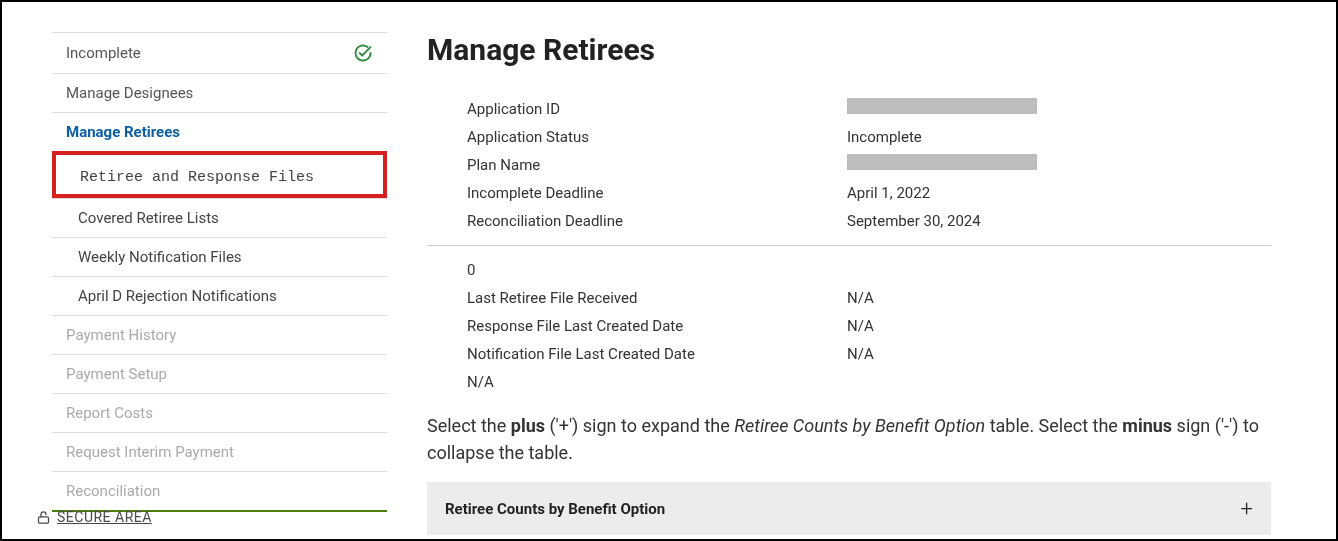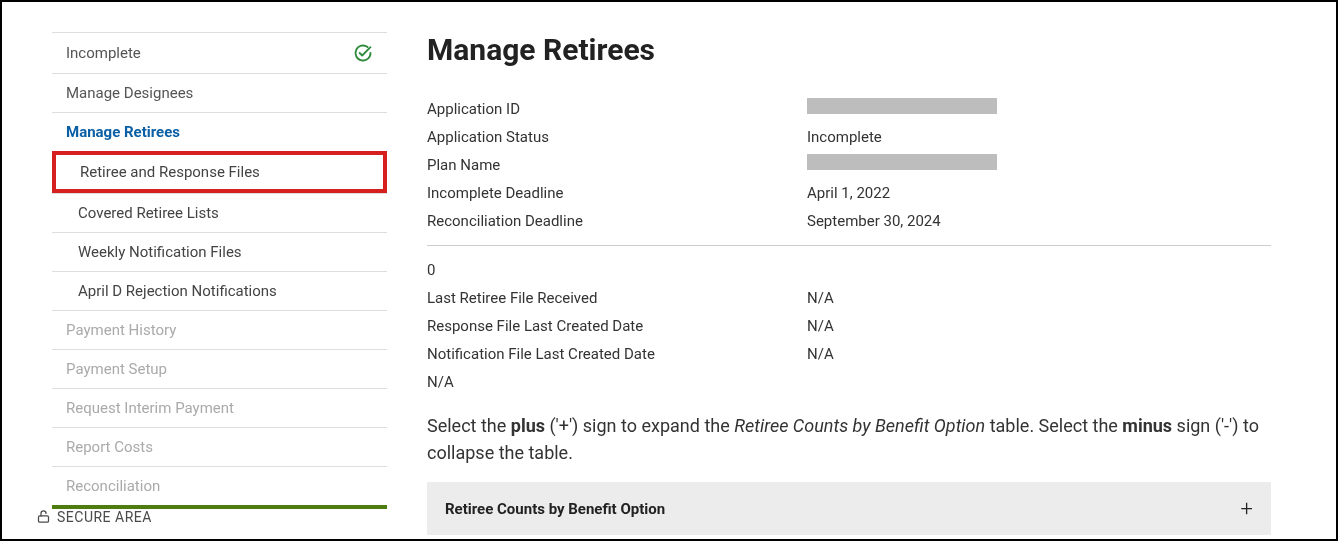--- a/index.html
+++ b/index.html
@@ -26,36 +26,37 @@
     border-top: 1px solid #ddd;
     padding: 10px 14px;
     font-size: 15px;
     color: #555;
     display: flex;
     justify-content: space-between;
     align-items: center;
     cursor: pointer;
   }
   .sidebar-item:last-child {
-    border-bottom: 4px solid #4d7c0f;
+    border-bottom: 2px solid #4d7c0f;
   }
   .sidebar-item.active {
     color: #0b5fa5;
     font-weight: 700;
   }
   .sidebar-item.sub {
     padding-left: 26px;
     color: #444;
   }
   .sidebar-item.disabled {
     color: #aaa;
   }
   .sidebar-item.highlighted {
     border: 4px solid #d6201f;
-    padding: 8px 12px 8px 24px;
+    padding: 14px 12px 8px 24px;
+    font-family: Liberation Mono, monospace;
   }
   .check-icon {
     width: 20px;
     height: 20px;
     color: #2e8b3d;
   }
   .main {
     flex: 1;
     padding-right: 30px;
   }
@@ -69,20 +70,21 @@
     border-bottom: 1px solid #ccc;
     padding-bottom: 10px;
     margin-bottom: 10px;
   }
   .info-row {
     display: flex;
     font-size: 15px;
     color: #333;
     padding: 2px 0;
     line-height: 1.6;
+    margin-left: 40px;
   }
   .info-label {
     width: 380px;
     flex-shrink: 0;
   }
   .info-value {
     flex: 1;
   }
   .redacted {
     display: inline-block;
@@ -114,25 +116,26 @@
   .plus-icon {
     font-size: 22px;
     font-weight: 300;
     color: #222;
   }
   .footer {
     position: absolute;
     bottom: 14px;
     left: 34px;
     display: flex;
-    align-items: flex-start;
+    align-items: flex-end;
     gap: 6px;
     font-size: 14px;
     color: #4a4a4a;
     letter-spacing: 0.5px;
+    text-decoration: underline;
   }
   .lock-icon {
     width: 15px;
     height: 15px;
   }
 </style>
 </head>
 <body>
 
 <div class="container">
@@ -162,24 +165,24 @@
     <div class="sidebar-item sub">
       <span>April D Rejection Notifications</span>
     </div>
     <div class="sidebar-item disabled">
       <span>Payment History</span>
     </div>
     <div class="sidebar-item disabled">
       <span>Payment Setup</span>
     </div>
     <div class="sidebar-item disabled">
+      <span>Report Costs</span>
+    </div>
+    <div class="sidebar-item disabled">
       <span>Request Interim Payment</span>
-    </div>
-    <div class="sidebar-item disabled">
-      <span>Report Costs</span>
     </div>
     <div class="sidebar-item disabled">
       <span>Reconciliation</span>
     </div>
   </div>
 
   <div class="main">
     <h1 class="page-title">Manage Retirees</h1>
 
     <div class="info-block">

